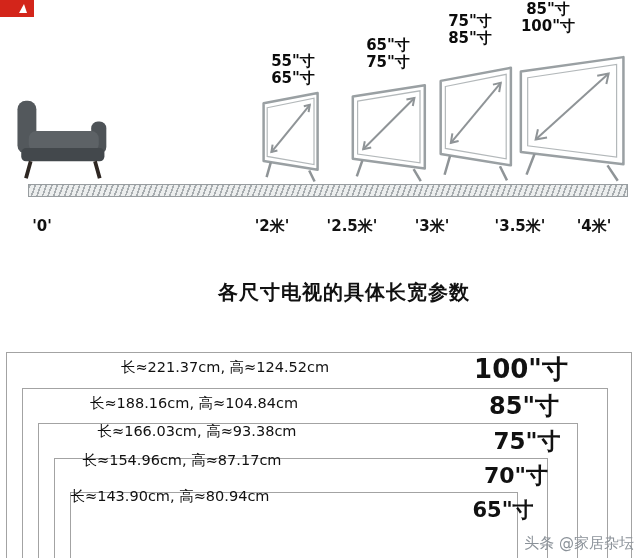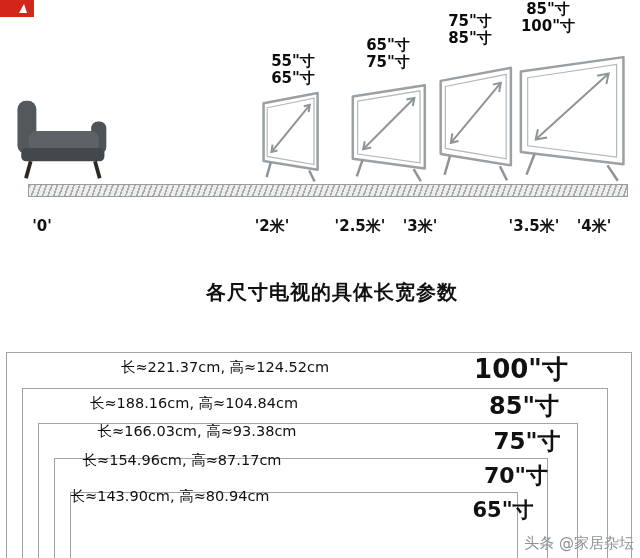--- a/index.html
+++ b/index.html
@@ -33,23 +33,23 @@
 
   .tv-label { position:absolute; width:70px; text-align:center; font-weight:bold;
               font-size:15px; line-height:17px; color:#0c0c0c; }
   .tvl-1 { left:258px; top:53px; }
   .tvl-2 { left:353px; top:37px; }
   .tvl-3 { left:435px; top:13px; }
   .tvl-4 { left:513px; top:1px; }
 
   .dist { position:absolute; top:217px; transform:translateX(-50%);
           font-weight:bold; font-size:15px; white-space:nowrap; }
-  .d-0{left:42px}.d-1{left:272px}.d-2{left:360px}.d-3{left:420px}.d-4{left:534px}.d-5{left:594px}
+  .d-0{left:42px}.d-1{left:272px}.d-2{left:352px}.d-3{left:432px}.d-4{left:520px}.d-5{left:594px}
 
-  .title { position:absolute; left:332px; top:279px; transform:translateX(-50%);
+  .title { position:absolute; left:344px; top:279px; transform:translateX(-50%);
            font-size:20px; font-weight:bold; letter-spacing:1px; white-space:nowrap; }
 
   
   .rect { position:absolute; box-sizing:border-box; border:1px solid #a3a3a3; border-bottom:none; }
   .r-0 { left:6px;  top:352px; width:626px; height:230px; }
   .r-1 { left:22px; top:388px; width:586px; height:194px; }
   .r-2 { left:38px; top:423px; width:540px; height:159px; }
   .r-3 { left:54px; top:458px; width:494px; height:124px; }
   .r-4 { left:70px; top:492px; width:448px; height:90px; }
 

